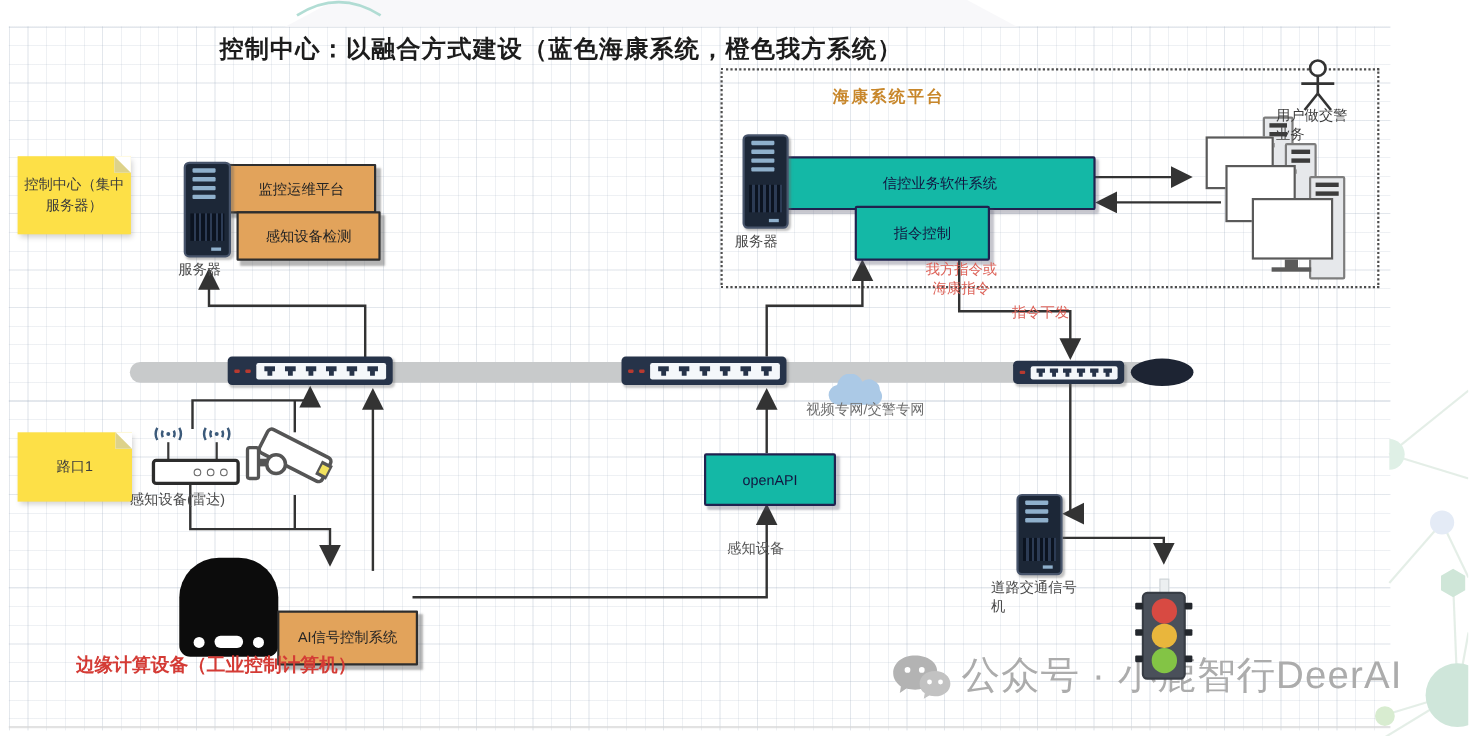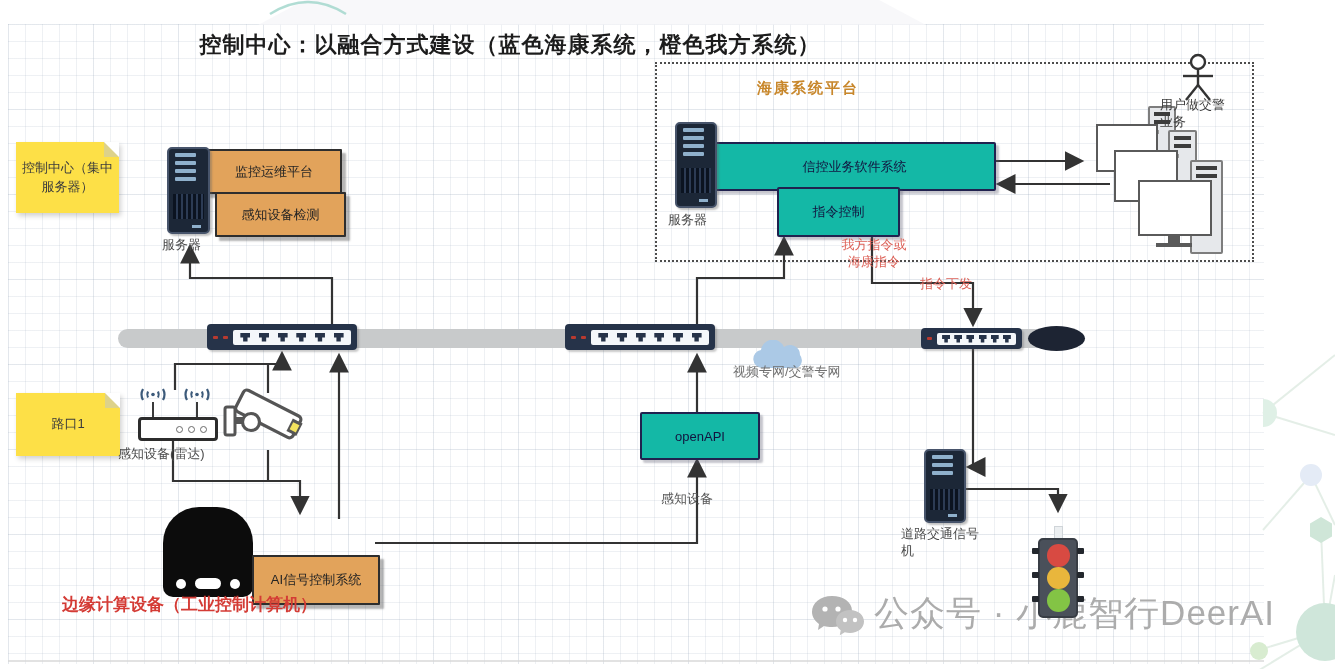--- a/index.html
+++ b/index.html
@@ -296,21 +296,21 @@
 <div class="abs edge" style="left:163px;top:507px;width:90px;height:90px;">
   <div class="row">
       <span class="c"></span>
       <span class="pill"></span>
       <span class="c"></span>
     </div>
 </div>
 <div class="abs orangebox" style="left:252px;top:519px;width:124px;height:46px;margin-top:36px;">
   <span>AI信号控制系统</span>
 </div>
-<div class="abs" style="left:62px;top:592px;width:262px;text-align:left;font-size:17px;font-weight:bold;color:#d43b35;line-height:1.55;">边缘计算设备（工业控制计算机）</div>
+<div class="abs" style="left:62px;top:592px;width:262px;text-align:right;font-size:17px;font-weight:bold;color:#d43b35;line-height:1.55;">边缘计算设备（工业控制计算机）</div>
 
 <div class="abs bluebox" style="left:640px;top:412px;width:116px;height:44px;">
   <span>openAPI</span>
 </div>
 <div class="abs lbl" style="left:661px;top:491px;width:72px;color:#555;">感知设备</div>
 
 <div class="abs server" style="left:924px;top:449px;width:42px;height:74px;">
   <div class="bar"></div>
     <div class="bar"></div>
     <div class="bar"></div>

